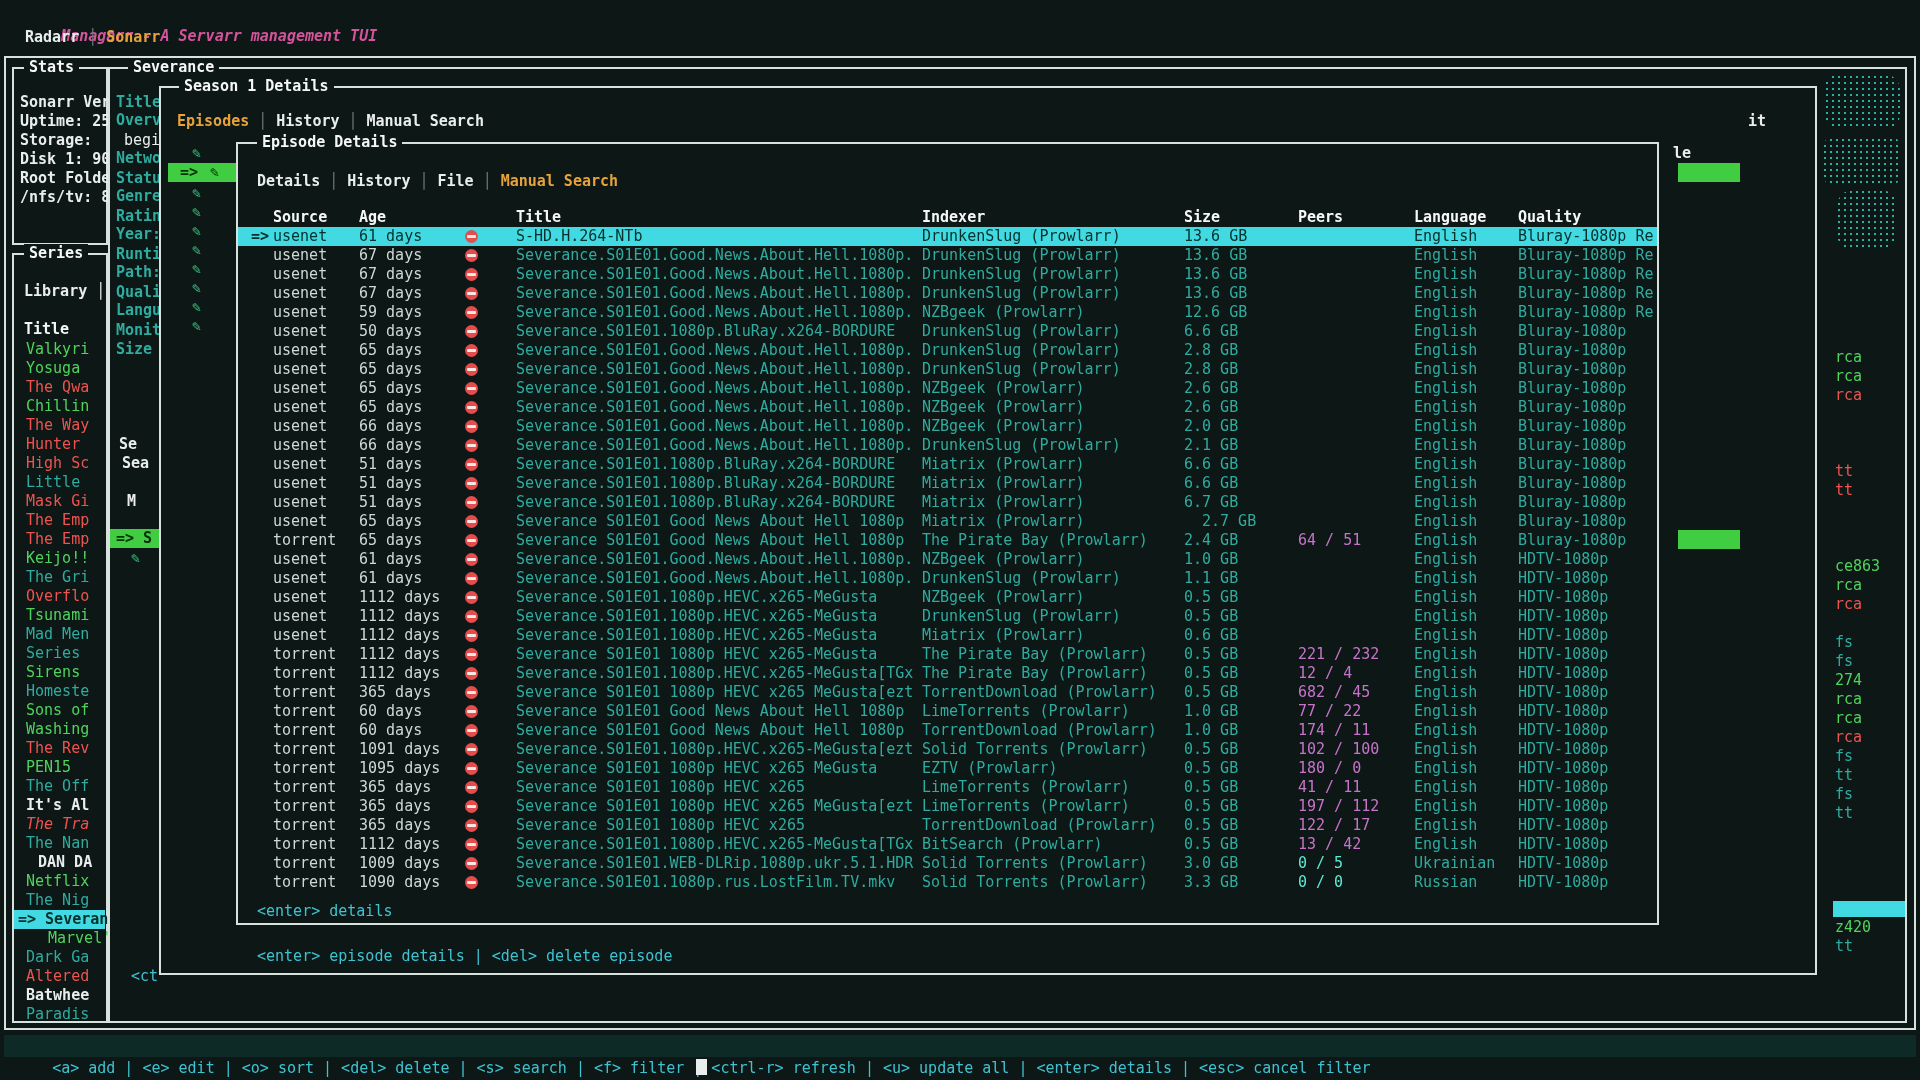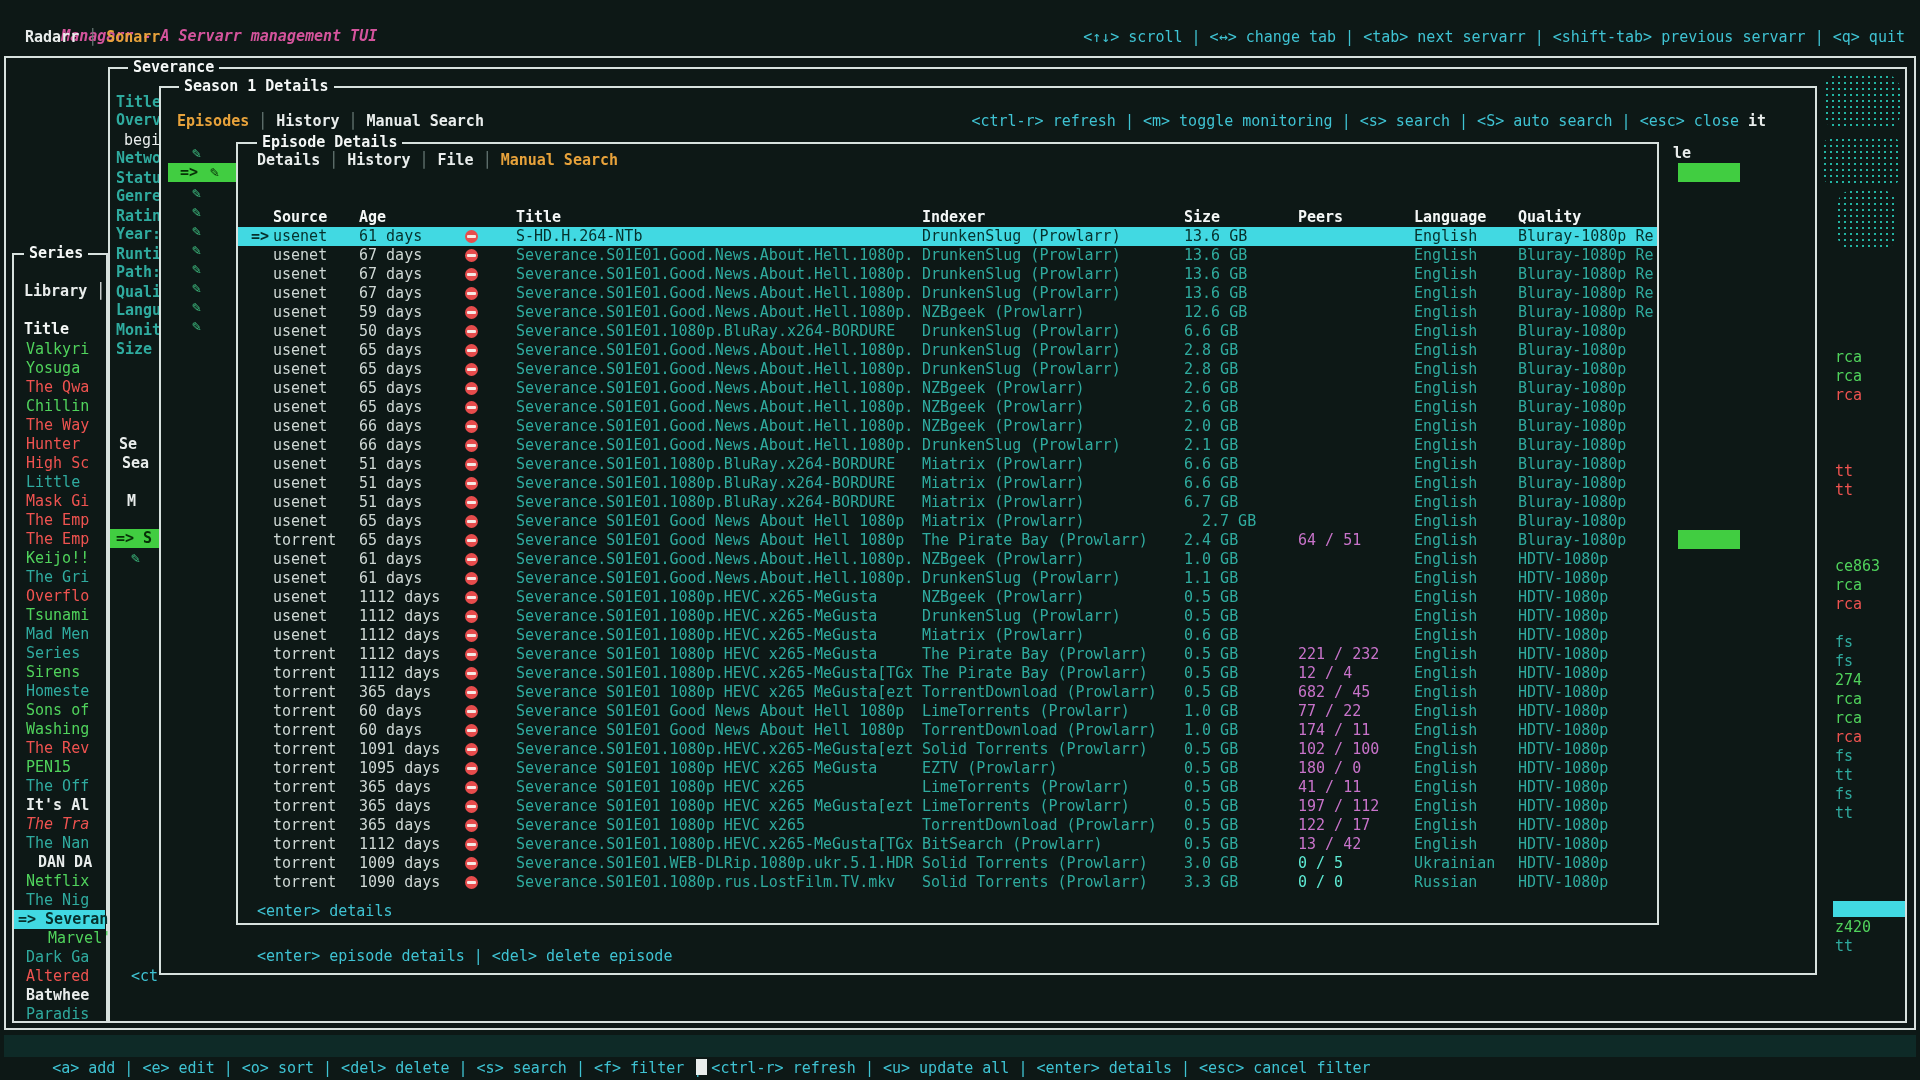--- a/index.html
+++ b/index.html
@@ -48,24 +48,34 @@
 </style>
 </head>
 <body>
 
 <div class="screen">
 
   <div class="row" style="top:8px;left:25px">
     <span class="apptitle">Managarr - A Servarr management TUI</span>
   </div>
   <div class="row" style="top:28px;left:25px" id="servarr-tabs"><span class="tab">Radarr</span><span class="tabsep">│</span><span class="tab active">Sonarr</span></div>
-  <div class="row keys" style="top:28px;right:15px">&lt;↑↓&gt; scroll | &lt;↔&gt; change tab | &lt;tab&gt; next servarr | &lt;shift-tab&gt; previous servarr | &lt;q&gt; quit</div>
 
   <div class="frame"></div>
 
+  <div class="win" style="left:12px;top:67px;width:96px;height:178px">
+    <span class="wtitle" style="left:10px">Stats</span>
+    <div id="stats-lines">
+        <div class="statline" style="top: 24px;">Sonarr Ver</div>
+        <div class="statline" style="top: 43px;">Uptime: 25</div>
+        <div class="statline" style="top: 62px;">Storage:</div>
+        <div class="statline" style="top: 81px;">Disk 1: 90</div>
+        <div class="statline" style="top: 100px;">Root Folde</div>
+        <div class="statline" style="top: 119px;">/nfs/tv: 8</div>
+      </div>
+  </div>
 
   <div class="win" style="left:12px;top:253px;width:96px;height:770px">
     <span class="wtitle" style="left:10px">Series</span>
     <div class="row" style="top:27px;left:10px"><span class="tab active" style="color:#e9edec">Library │</span></div>
     <div class="hcell" style="left:10px;top:65px">Title</div>
     <div id="series-list">
         <div class="sitem col-green" style="top: 85px;">Valkyri</div>
         <div class="sitem col-green" style="top: 104px;">Yosuga</div>
         <div class="sitem col-red" style="top: 123px;">The Qwa</div>
         <div class="sitem col-green" style="top: 142px;">Chillin</div>
@@ -157,21 +167,20 @@
         <div class="rfrag col-teal" style="top: 735px;">tt</div>
         <div class="rfrag col-green" style="top: 849px;">z420</div>
         <div class="rfrag col-teal" style="top: 868px;">tt</div>
       </div>
     <div class="cyanbar" style="left:1723px;top:832px;width:72px;height:16px"></div>
   </div>
 
   <div class="win" style="left:159px;top:86px;width:1658px;height:889px">
     <span class="wtitle" style="left:18px">Season 1 Details</span>
     <div class="row" style="top:24px;left:16px" id="season-tabs"><span class="tab active">Episodes</span><span class="tabsep">│</span><span class="tab">History</span><span class="tabsep">│</span><span class="tab">Manual Search</span></div>
-    <div class="row keys" style="top:24px;right:76px">&lt;ctrl-r&gt; refresh | &lt;m&gt; toggle monitoring | &lt;s&gt; search | &lt;S&gt; auto search | &lt;esc&gt; close</div>
     <span class="frag" style="left:1587px;top:24px;font-weight:bold">it</span>
 
     <div id="ep-strip">
         <span class="quill" style="top: 56px;">✎</span>
         <span class="quill" style="top: 96px;">✎</span>
         <span class="quill" style="top: 115px;">✎</span>
         <span class="quill" style="top: 134px;">✎</span>
         <span class="quill" style="top: 153px;">✎</span>
         <span class="quill" style="top: 172px;">✎</span>
         <span class="quill" style="top: 191px;">✎</span>
@@ -185,21 +194,21 @@
 
     <span class="frag" style="left:1512px;top:56px;font-weight:bold">le</span>
     <div class="greenbar" style="left:1517px;top:75px;width:62px"></div>
     <div class="greenbar" style="left:1517px;top:442px;width:62px"></div>
 
     <div class="hint" style="left:96px;top:859px">&lt;enter&gt; episode details | &lt;del&gt; delete episode</div>
   </div>
 
   <div class="win" style="left:236px;top:142px;width:1423px;height:783px">
     <span class="wtitle" style="left:19px">Episode Details</span>
-    <div class="row" style="top:7px;left:19px" id="episode-tabs"><span class="tab">Details</span><span class="tabsep">│</span><span class="tab">History</span><span class="tabsep">│</span><span class="tab">File</span><span class="tabsep">│</span><span class="tab active">Manual Search</span></div>
+    <div class="row" style="top:28px;left:19px" id="episode-tabs"><span class="tab">Details</span><span class="tabsep">│</span><span class="tab">History</span><span class="tabsep">│</span><span class="tab">File</span><span class="tabsep">│</span><span class="tab active">Manual Search</span></div>
     <div id="results-header">
         <span class="hcell" style="left: 35px; top: 64px;">Source</span>
         <span class="hcell" style="left: 121px; top: 64px;">Age</span>
         <span class="hcell" style="left: 278px; top: 64px;">Title</span>
         <span class="hcell" style="left: 684px; top: 64px;">Indexer</span>
         <span class="hcell" style="left: 946px; top: 64px;">Size</span>
         <span class="hcell" style="left: 1060px; top: 64px;">Peers</span>
         <span class="hcell" style="left: 1176px; top: 64px;">Language</span>
         <span class="hcell" style="left: 1280px; top: 64px;">Quality</span>
       </div>

